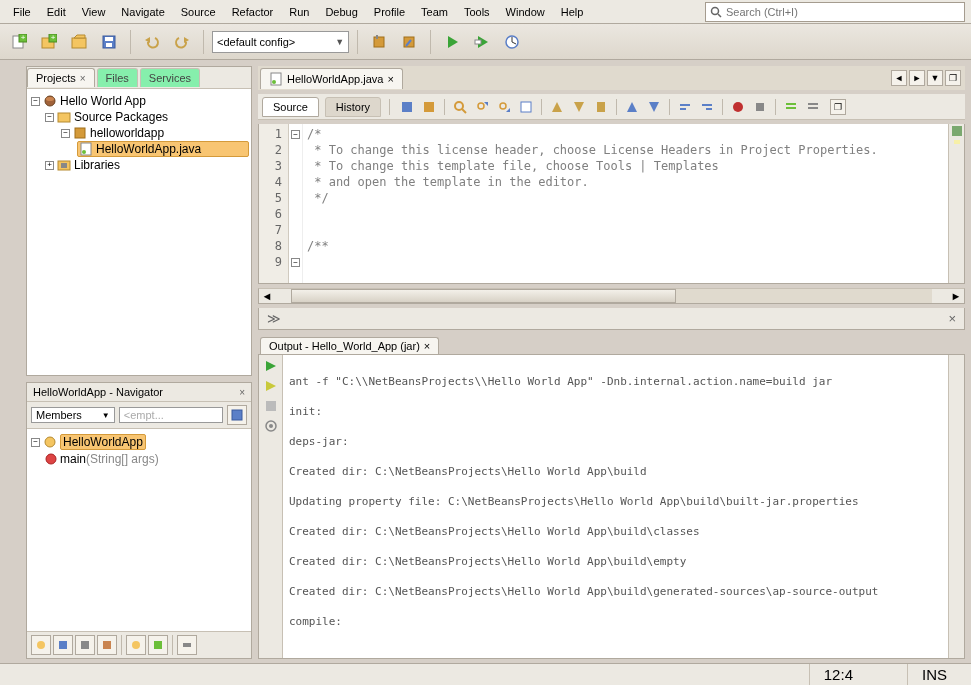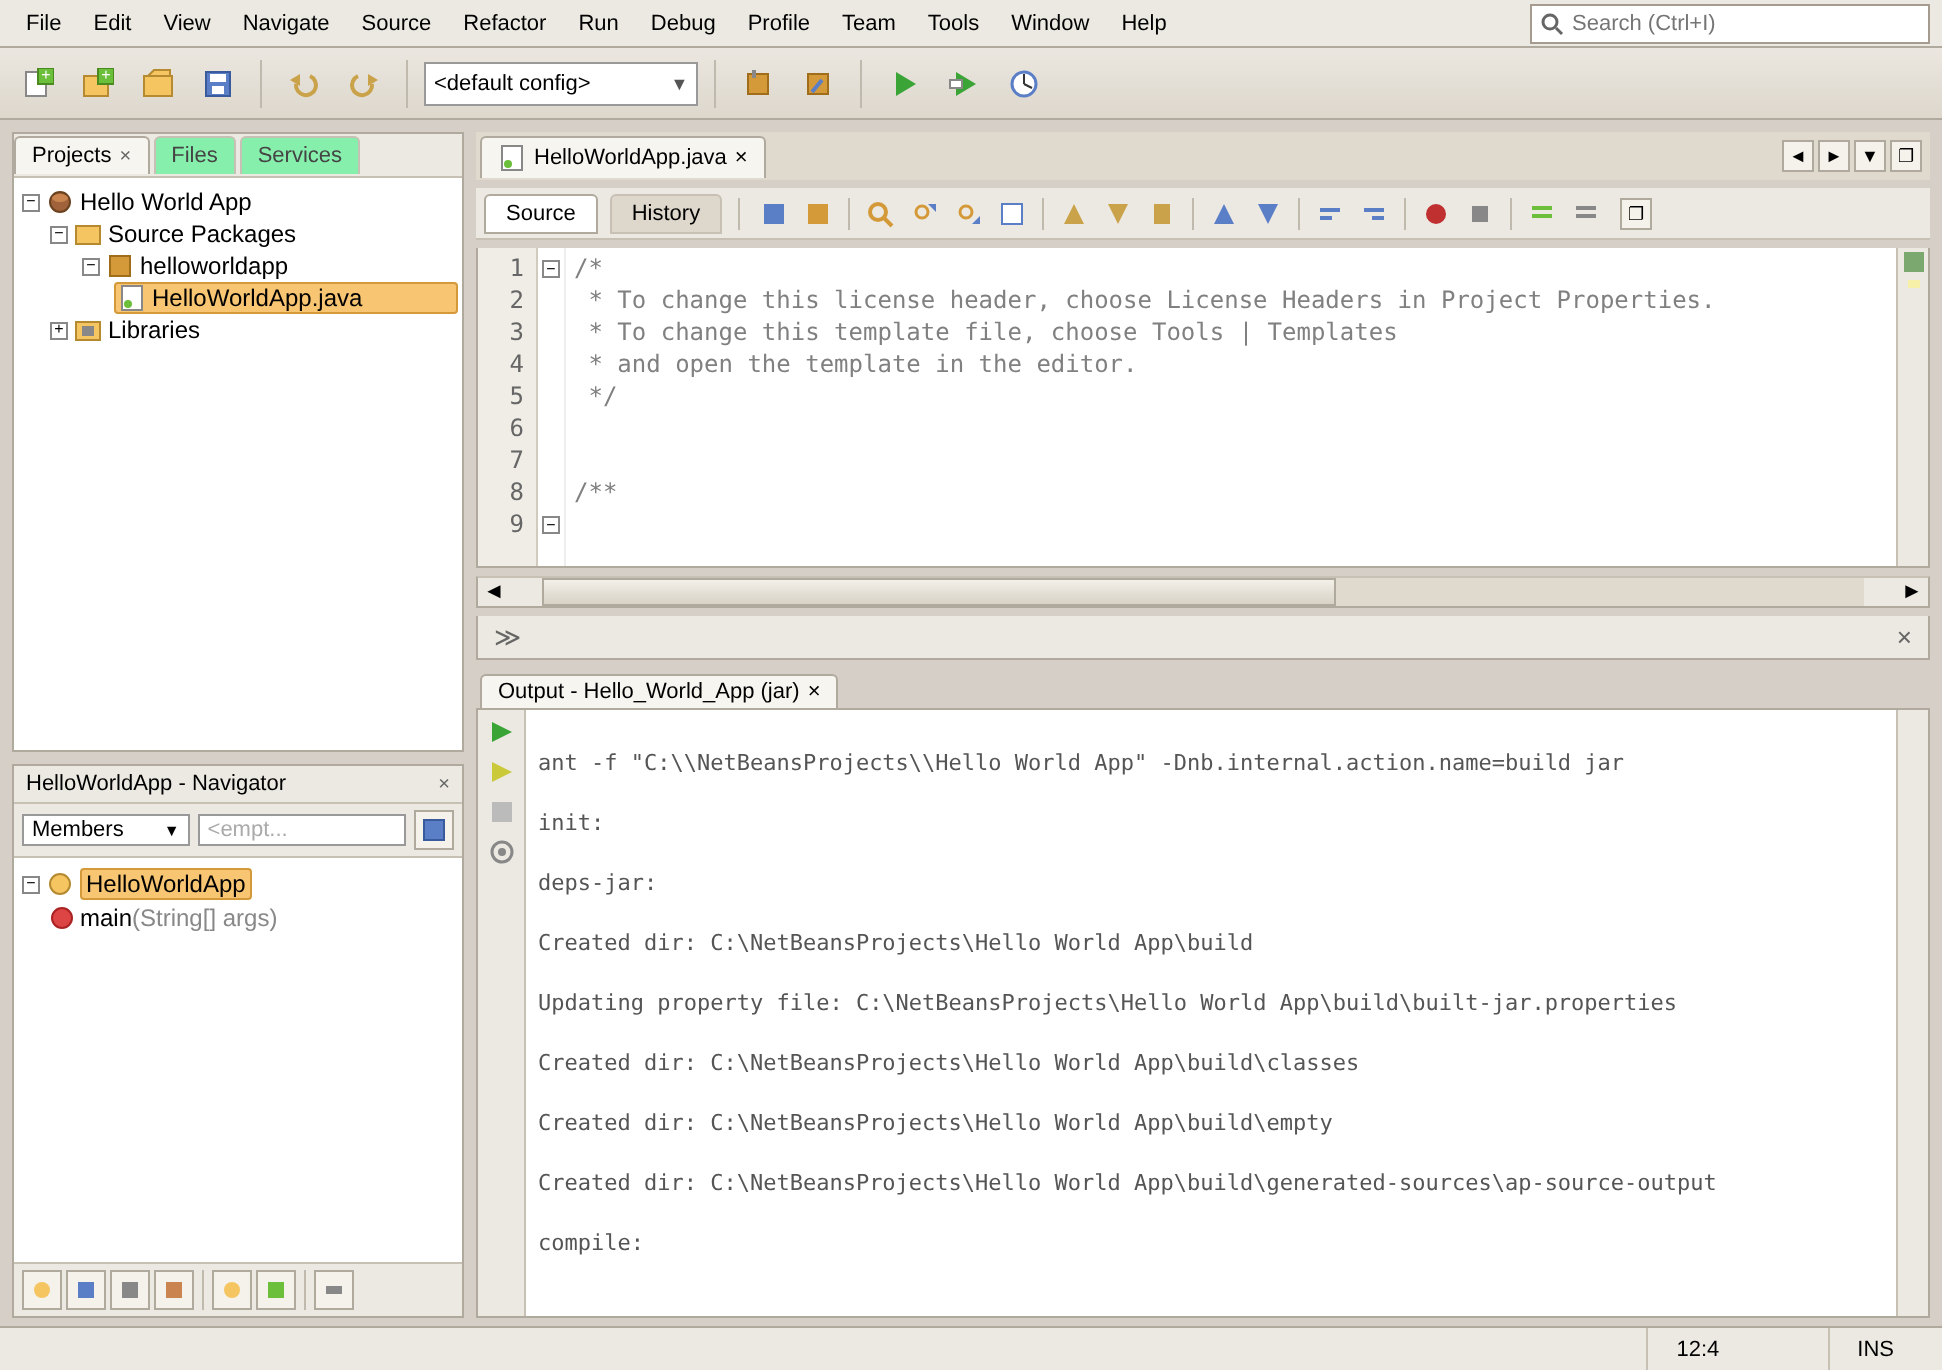--- a/index.html
+++ b/index.html
@@ -1,27 +1,27 @@
 <!DOCTYPE html>
 <html><head>
 <meta charset="utf-8">
 <style>
 * { box-sizing: border-box; margin: 0; padding: 0; }
 body { font-family: "Segoe UI", Tahoma, sans-serif; font-size: 11px; background: #d6cfc7; width: 971px; height: 685px; overflow: hidden; user-select: none; }
 .topbar { display: flex; align-items: center; height: 24px; background: #ece9e2; border-bottom: 1px solid #b0a99e; padding: 0 6px; gap: 2px; }
 .menu-item { padding: 3px 7px; cursor: default; }
 .spacer { flex: 1; }
-.search-box { display: flex; align-items: center; border: 1px solid #a59c8f; background: #fff; height: 20px; width: 200px; padding: 0 4px; gap: 4px; }
+.search-box { display: flex; align-items: center; border: 1px solid #a59c8f; background: #fff; height: 20px; width: 260px; padding: 0 4px; gap: 4px; }
 .search-box input { border: none; outline: none; font-size: 11px; flex: 1; color: #777; font-style: normal; }
 .toolbar { display: flex; align-items: center; height: 36px; background: linear-gradient(#ebe7e0,#ddd7cc); border-bottom: 1px solid #b0a99e; padding: 0 6px; gap: 4px; }
 .tbtn { width: 26px; height: 26px; display:flex; align-items:center; justify-content:center; border:1px solid transparent; border-radius:2px; }
 .sep { width:1px; height:24px; background:#c0b9ad; margin:0 4px; }
 .config-select { display:flex; align-items:center; border:1px solid #999; background:#fff; height:22px; padding:0 4px; gap:40px; font-size:11px; }
 .config-select .arrow { font-size:9px; color:#555; }
-.main { display:flex; height:calc(685px - 24px - 36px - 22px); }
+.main { display:flex; height:calc(685px - 24px - 36px - 22px);margin-left:20px; }
 .left-col { width:236px; display:flex; flex-direction:column; padding:6px 4px 4px 6px; gap:6px; }
 .right-col { flex:1; display:flex; flex-direction:column; padding:6px 6px 4px 2px; gap:4px; }
 .panel { background:#ece9e2; border:1px solid #b0a99e; display:flex; flex-direction:column; }
 .tab-row { display:flex; align-items:center; background:#ece9e2; border-bottom:1px solid #c7c0b4; height:22px; }
 .tab { display:flex; align-items:center; gap:4px; padding:3px 8px; border:1px solid #b0a99e; border-bottom:none; background:#f7f5f0; margin-right:2px; font-size:11px; border-radius:3px 3px 0 0; }
 .tab.inactive { background:#86efac; color:#444; border-color:#c7c0b4; }
 .tab .x { font-size:10px; color:#666; cursor:default; }
 .tree { background:#fff; flex:1; overflow:auto; padding:4px 2px; font-size:12px; }
 .tree-item { display:flex; align-items:center; gap:3px; padding:1px 2px; white-space:nowrap; }
 .tree-item.selected { background:#f8c572; border:1px solid #d49a3a; border-radius:2px; padding:0 1px; }
@@ -56,21 +56,21 @@
 .code-scroll-right { width:16px; background:#ece9e2; border-left:1px solid #c7c0b4; display:flex; flex-direction:column; align-items:center; padding-top:2px; gap:4px; }
 .hscroll { height:16px; background:#ece9e2; border:1px solid #b0a99e; border-top:1px solid #c7c0b4; display:flex; align-items:center; }
 .hscroll .track { flex:1; height:14px; background:#e0dace; margin:0 16px; position:relative; }
 .hscroll .thumb { position:absolute; left:0; width:60%; height:100%; background:linear-gradient(#f3f0e9,#d8d2c6); border:1px solid #b0a99e; }
 .breadcrumb { height:22px; display:flex; align-items:center; padding:0 8px; background:#ece9e2; border:1px solid #b0a99e; border-top:none; font-size:13px; color:#666; justify-content:space-between; }
 .output-panel { flex:1; display:flex; flex-direction:column; min-height:0; }
 .output-tab { display:flex; align-items:center; gap:4px; padding:2px 8px; border:1px solid #b0a99e; border-bottom:none; background:#f7f5f0; font-size:11px; border-radius:3px 3px 0 0; width:fit-content; margin-left:2px; }
 .output-body { flex:1; display:flex; border:1px solid #b0a99e; background:#fff; min-height:0; }
 .output-left { width:24px; background:#ece9e2; border-right:1px solid #c7c0b4; display:flex; flex-direction:column; align-items:center; padding-top:4px; gap:6px; }
 .output-text { flex:1; font-family:monospace; font-size:11px; padding:4px 6px; color:#555; overflow:auto; white-space:pre; line-height:15px; }
-.status-bar { height:22px; background:#ece9e2; border-top:1px solid #b0a99e; display:flex; align-items:center; justify-content:flex-end; padding:0 10px; gap:40px; font-size:11px;text-align:center; }
+.status-bar { height:22px; background:#ece9e2; border-top:1px solid #b0a99e; display:flex; align-items:center; justify-content:flex-end; padding:0 10px; gap:40px; font-size:15px;text-align:center; }
 .status-cell { border-left:1px solid #c7c0b4; padding:0 14px; height:100%; display:flex; align-items:center; }
 svg { display:block; }
 .gray { color:#888; }
 .scrollbar-v { width:16px; background:#ece9e2; border-left:1px solid #c7c0b4; }
 </style>
 </head>
 <body>
 
 <div class="topbar">
   <span class="menu-item">File</span>

